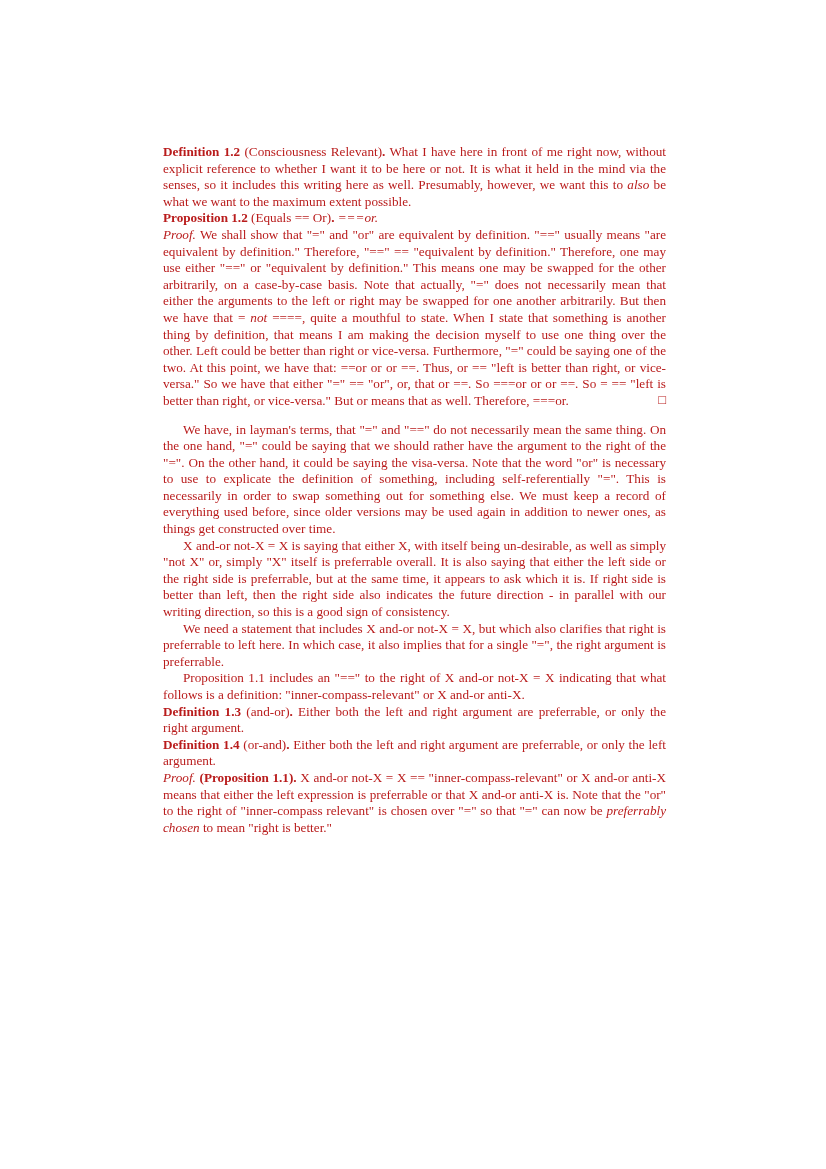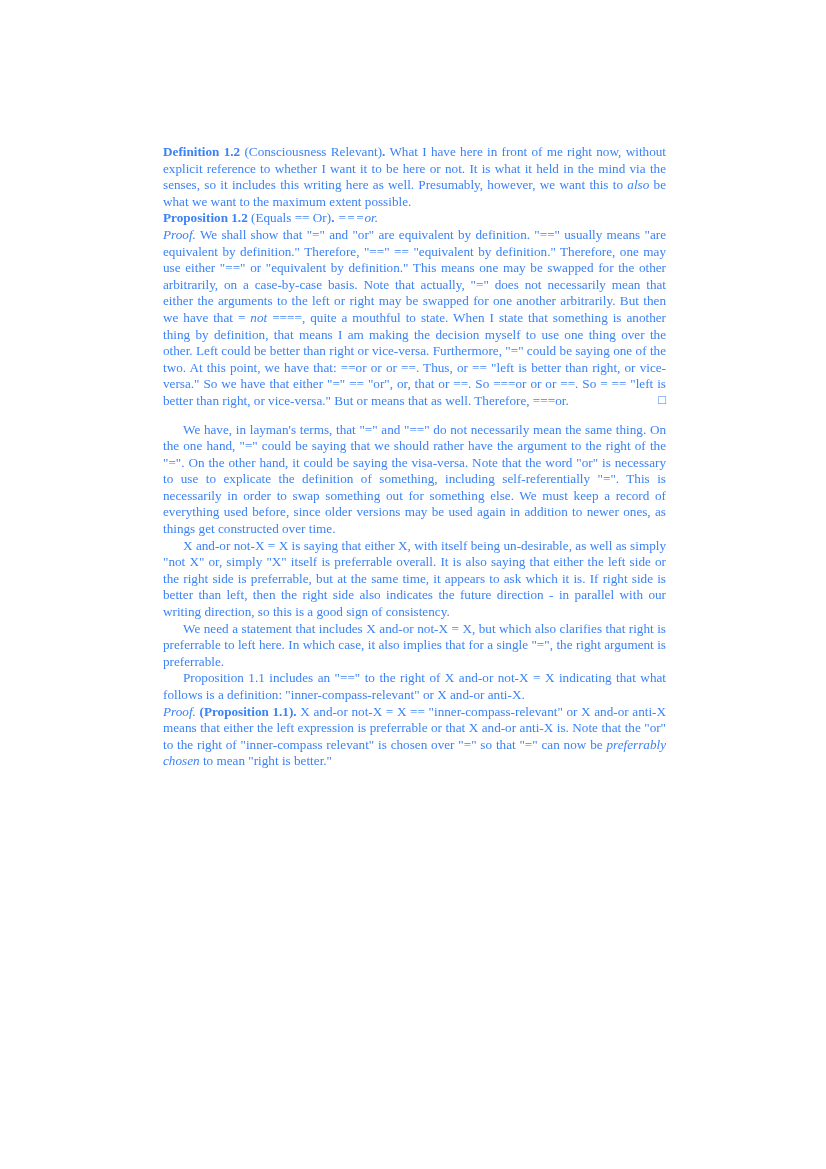--- a/index.html
+++ b/index.html
@@ -3,21 +3,21 @@
 <meta charset="utf-8">
 <style>
   * { box-sizing: border-box; }
   html, body { margin: 0; padding: 0; background: #ffffff; }
   .page {
     position: relative;
     width: 826px;
     height: 882px;
     background: #ffffff;
     font-family: "Liberation Serif", "DejaVu Serif", serif;
-    color: #3b82f6;
+    color: #b91c1c;
     overflow: hidden;
   }
   .content {
     position: absolute;
     left: 163px;
     top: 144px;
     width: 503px;
   }
   .block {
     margin: 0;
@@ -53,16 +53,18 @@
 
 <div class="page">
   <div class="content" id="content">
       <p class="block theorem"><span class="b">Definition 1.2</span><span> (Consciousness Relevant)</span><span class="b">.</span><span> What I have here in front of me right now, without explicit reference to whether I want it to be here or not. It is what it held in the mind via the senses, so it includes this writing here as well. Presumably, however, we want this to </span><span class="i">also</span><span> be what we want to the maximum extent possible.</span></p>
       <p class="block theorem"><span class="b">Proposition 1.2</span><span> (Equals == Or)</span><span class="b">.</span><span class="i"> ===or.</span></p>
       <p class="block proof"><span class="i">Proof.</span><span> We shall show that "=" and "or" are equivalent by definition. "==" usually means "are equivalent by definition." Therefore, "==" == "equivalent by definition." Therefore, one may use either "==" or "equivalent by definition." This means one may be swapped for the other arbitrarily, on a case-by-case basis. Note that actually, "=" does not necessarily mean that either the arguments to the left or right may be swapped for one another arbitrarily. But then we have that = </span><span class="i">not</span><span> ====, quite a mouthful to state. When I state that something is another thing by definition, that means I am making the decision myself to use one thing over the other. Left could be better than right or vice-versa. Furthermore, "=" could be saying one of the two. At this point, we have that: ==or or or ==. Thus, or == "left is better than right, or vice-versa." So we have that either "=" == "or", or, that or ==. So ===or or or ==. So = == "left is better than right, or vice-versa." But or means that as well. Therefore, ===or.</span><span class="qed">□</span></p>
       <p class="block para indent"><span>We have, in layman's terms, that "=" and "==" do not necessarily mean the same thing. On the one hand, "=" could be saying that we should rather have the argument to the right of the "=". On the other hand, it could be saying the visa-versa. Note that the word "or" is necessary to use to explicate the definition of something, including self-referentially "=". This is necessarily in order to swap something out for something else. We must keep a record of everything used before, since older versions may be used again in addition to newer ones, as things get constructed over time.</span></p>
       <p class="block para indent"><span>X and-or not-X = X is saying that either X, with itself being un-desirable, as well as simply "not X" or, simply "X" itself is preferrable overall. It is also saying that either the left side or the right side is preferrable, but at the same time, it appears to ask which it is. If right side is better than left, then the right side also indicates the future direction - in parallel with our writing direction, so this is a good sign of consistency.</span></p>
       <p class="block para indent"><span>We need a statement that includes X and-or not-X = X, but which also clarifies that right is preferrable to left here. In which case, it also implies that for a single "=", the right argument is preferrable.</span></p>
       <p class="block para indent"><span>Proposition 1.1 includes an "==" to the right of X and-or not-X = X indicating that what follows is a definition: "inner-compass-relevant" or X and-or anti-X.</span></p>
+      <p class="block theorem"><span class="b">Definition 1.3</span><span> (and-or)</span><span class="b">.</span><span> Either both the left and right argument are preferrable, or only the right argument.</span></p>
+      <p class="block theorem"><span class="b">Definition 1.4</span><span> (or-and)</span><span class="b">.</span><span> Either both the left and right argument are preferrable, or only the left argument.</span></p>
       <p class="block proof"><span class="i">Proof.</span><span class="bi"> (Proposition 1.1)</span><span class="b">.</span><span> X and-or not-X = X == "inner-compass-relevant" or X and-or anti-X means that either the left expression is preferrable or that X and-or anti-X is. Note that the "or" to the right of "inner-compass relevant" is chosen over "=" so that "=" can now be </span><span class="i">preferrably chosen</span><span> to mean "right is better."</span></p>
     </div>
   <div class="footer">3</div>
 </div>
 
 </body></html>

